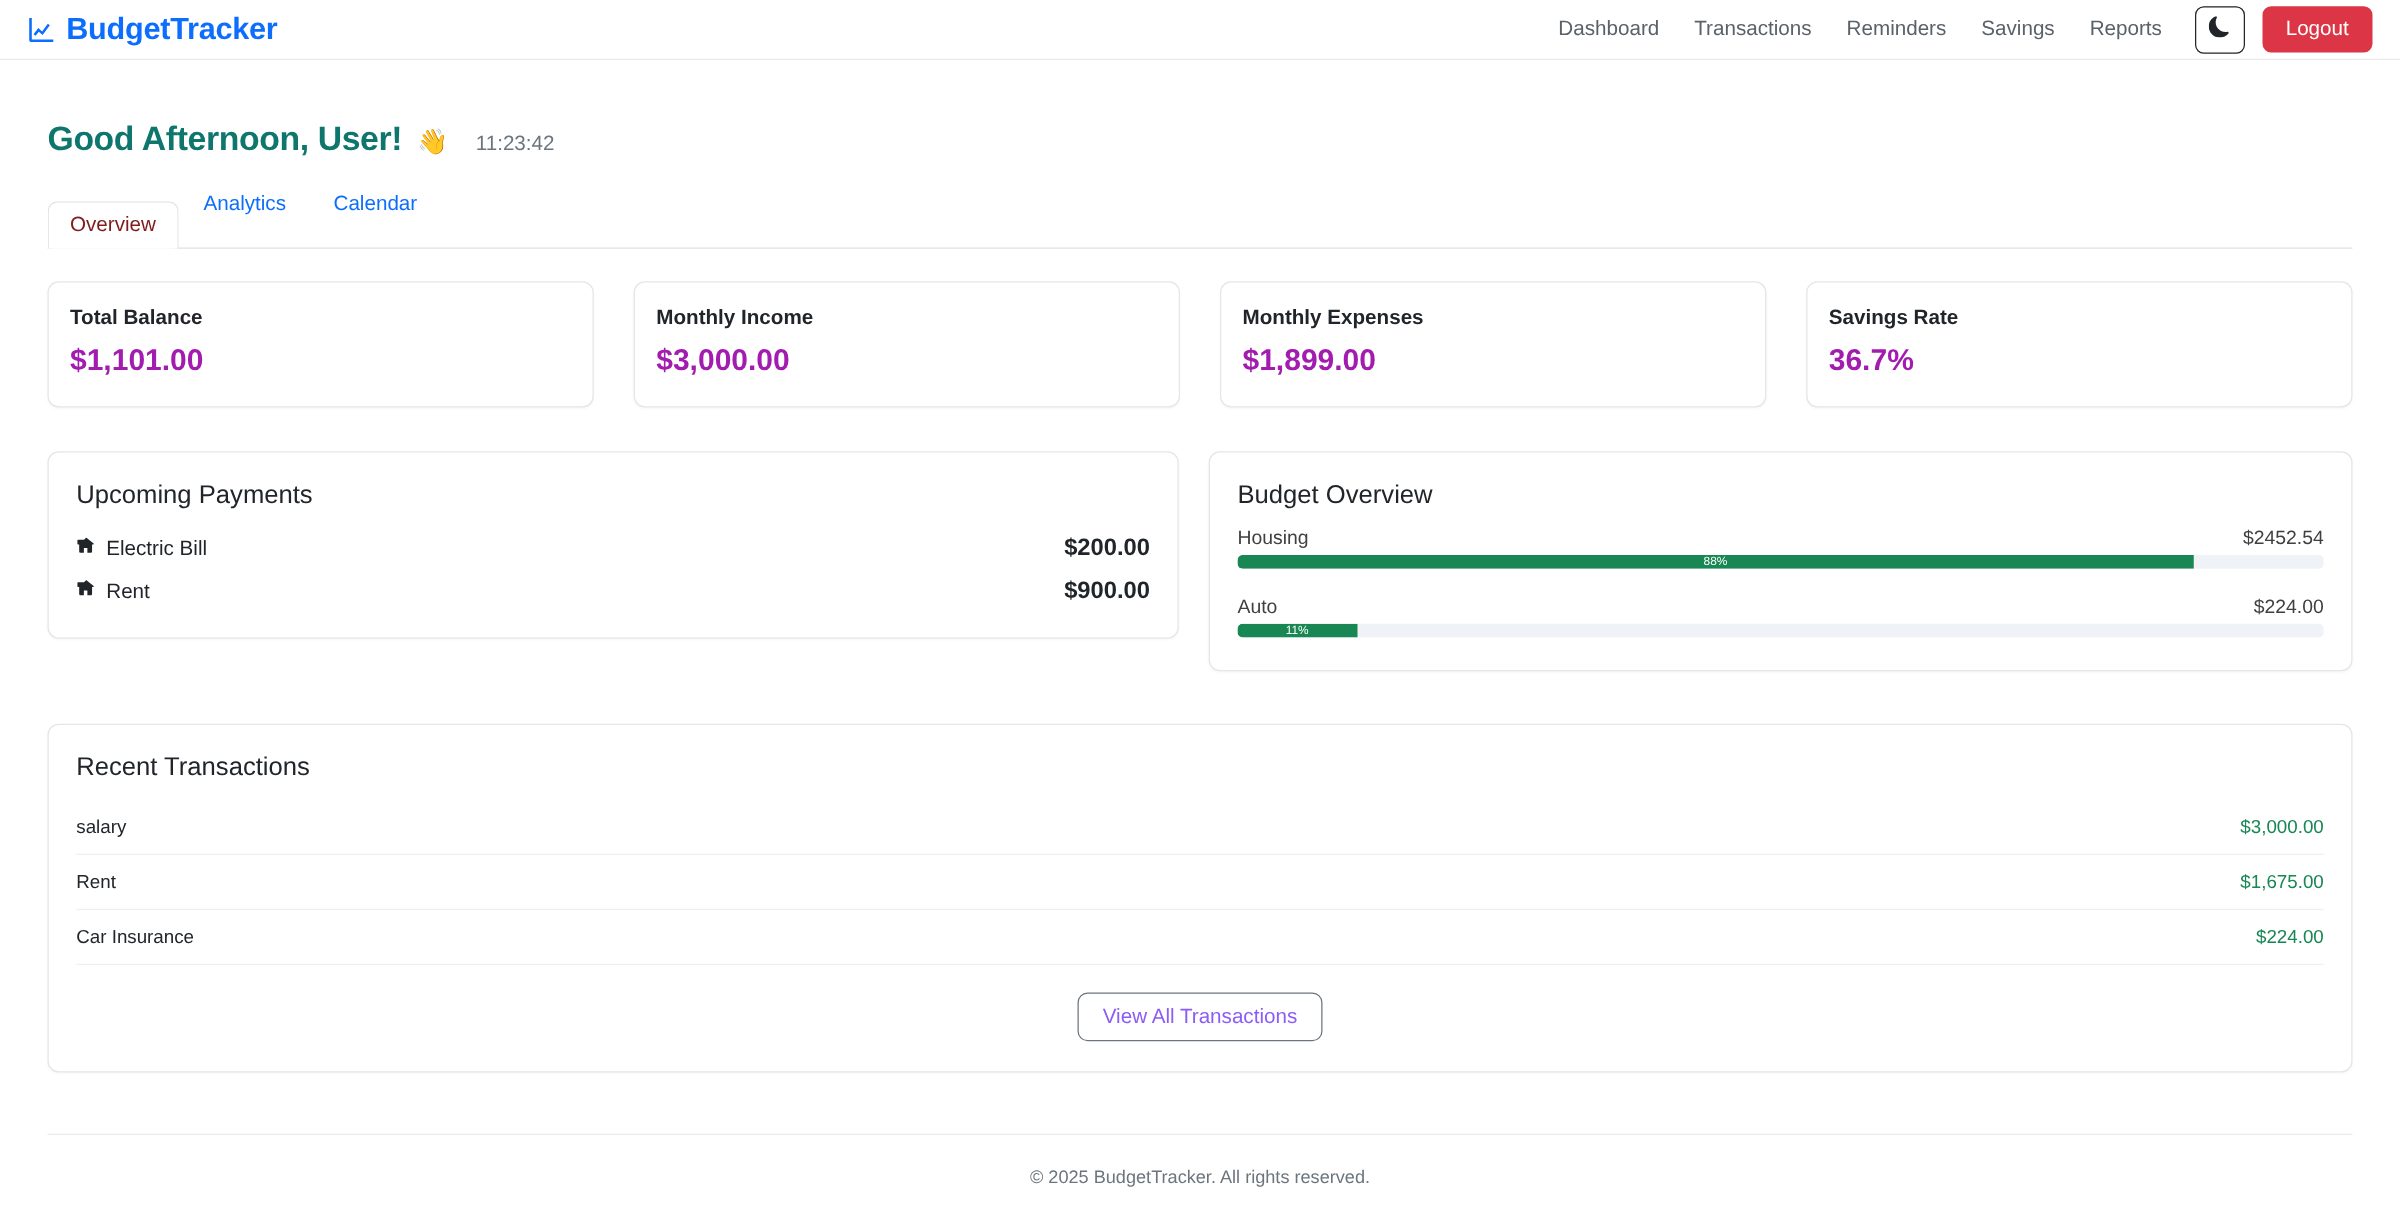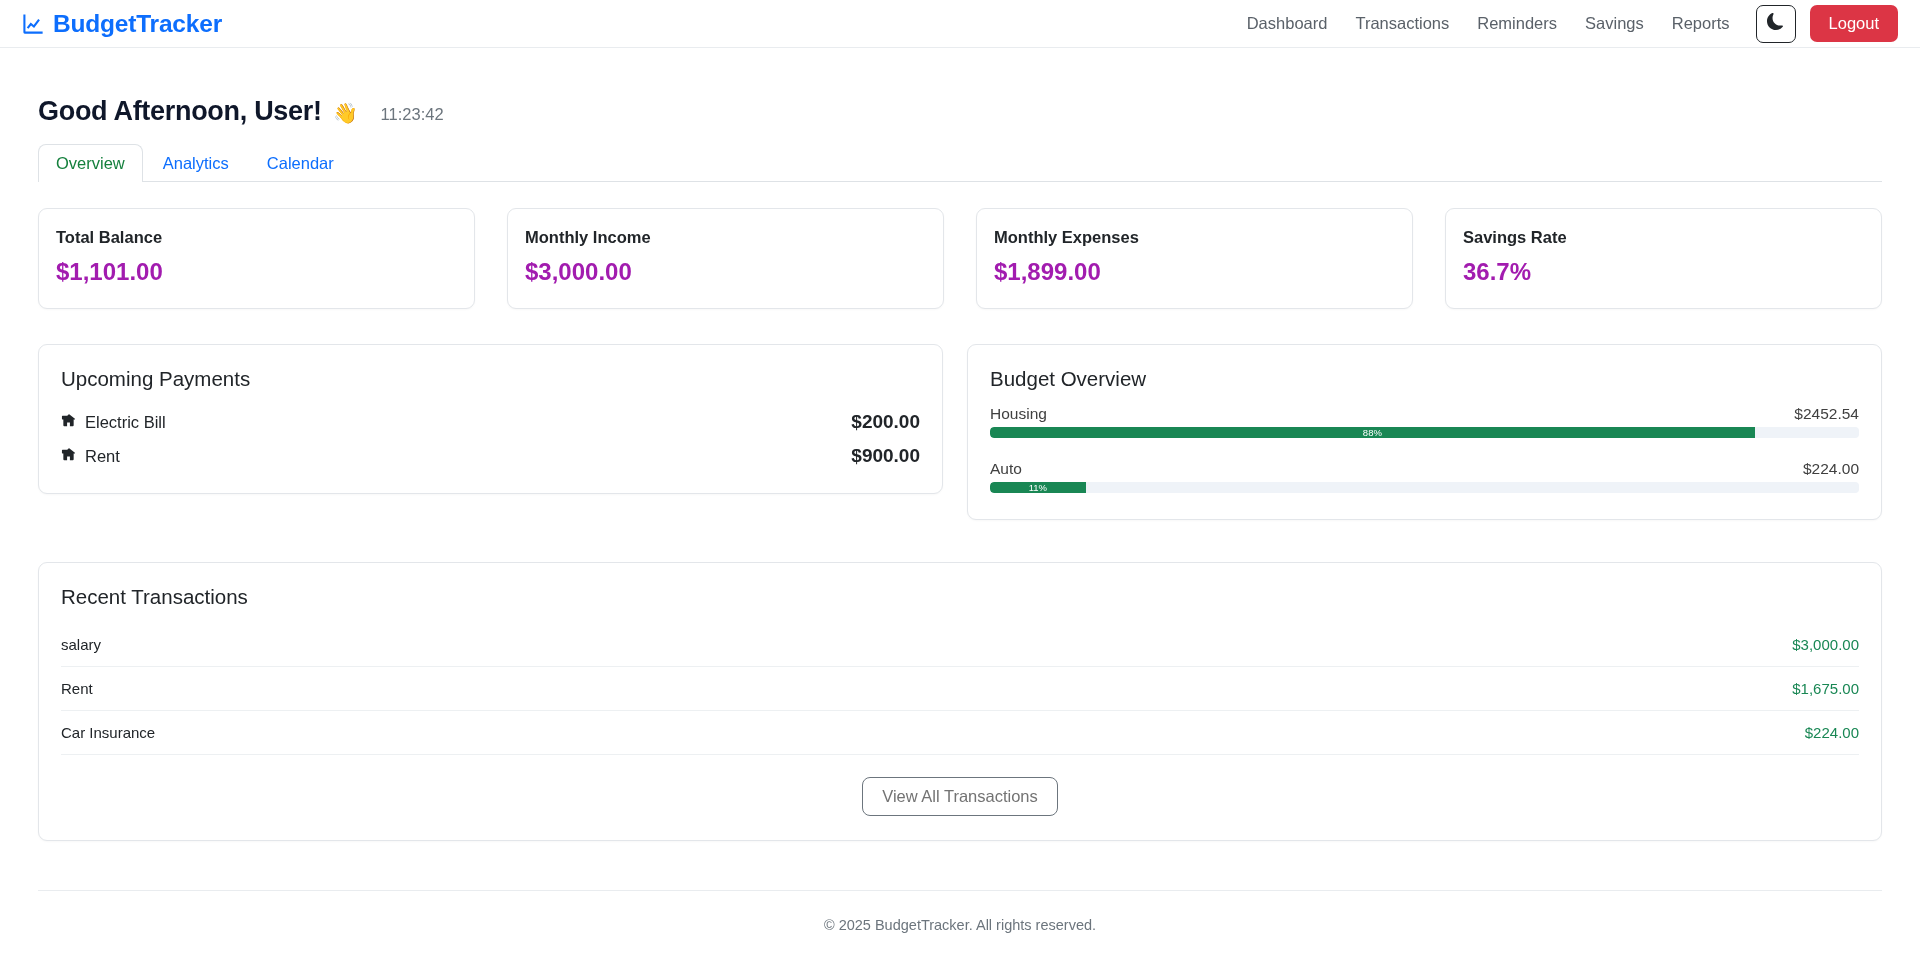--- a/index.html
+++ b/index.html
@@ -76,21 +76,21 @@
   .greeting-row {
     display: flex;
     align-items: baseline;
     gap: 12px;
     margin-top: 48px;
   }
   .greeting {
     font-size: 27px;
     font-weight: bold;
     letter-spacing: -0.3px;
-    color: #0f172a;
+    color: #0f766e;
   }
   .wave { font-size: 20px; }
   .clock {
     font-size: 16.5px;
     color: #6c757d;
     margin-left: 10px;
   }
 
   
   .tabs {
@@ -105,23 +105,24 @@
     color: #0d6efd;
     cursor: pointer;
     border: 1px solid transparent;
     border-bottom: none;
     border-radius: 8px 8px 0 0;
     position: relative;
     top: 1px;
     background: transparent;
   }
   .tab.active {
-    color: #15803d;
+    color: #7f1d1d;
     background: #ffffff;
     border-color: #dee2e6 #dee2e6 #ffffff;
+    margin-top: 17px;
   }
 
   
   .stats {
     display: flex;
     gap: 32px;
     margin-top: 26px;
     font-weight: bold;
   }
   .stat-card {
@@ -230,21 +231,21 @@
     display: flex;
     justify-content: center;
     margin-top: 22px;
   }
   .view-all-btn {
     font-size: 16.5px;
     padding: 9px 19px;
     border: 1px solid #6c757d;
     border-radius: 8px;
     background: #fff;
-    color: #737373;
+    color: #8b5cf6;
     cursor: pointer;
     font-family: "Liberation Sans", sans-serif;
   }
 
   
   .footer {
     margin-top: 49px;
     border-top: 1px solid #e9ecef;
     padding-top: 26px;
     text-align: center;

